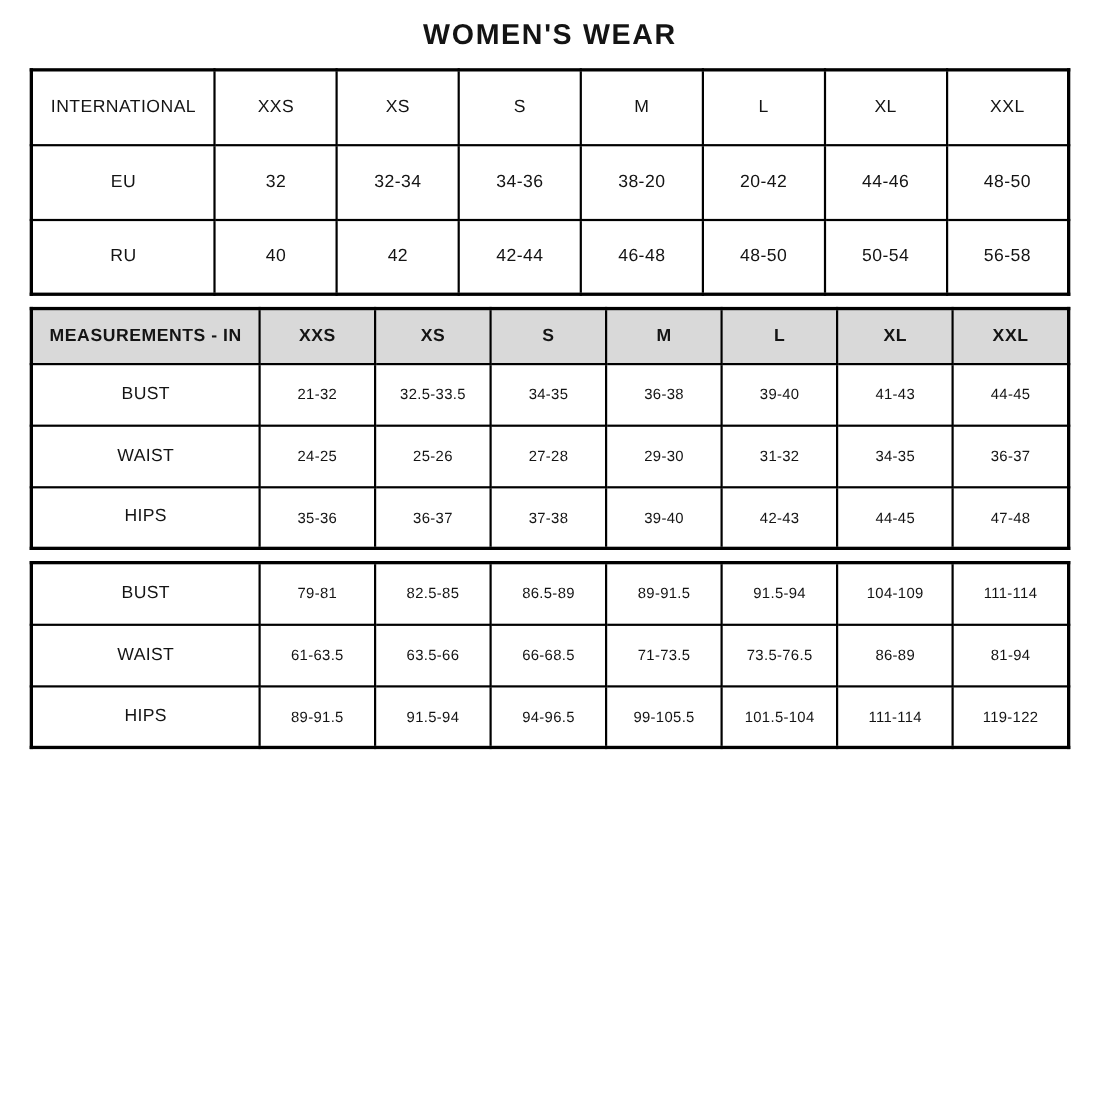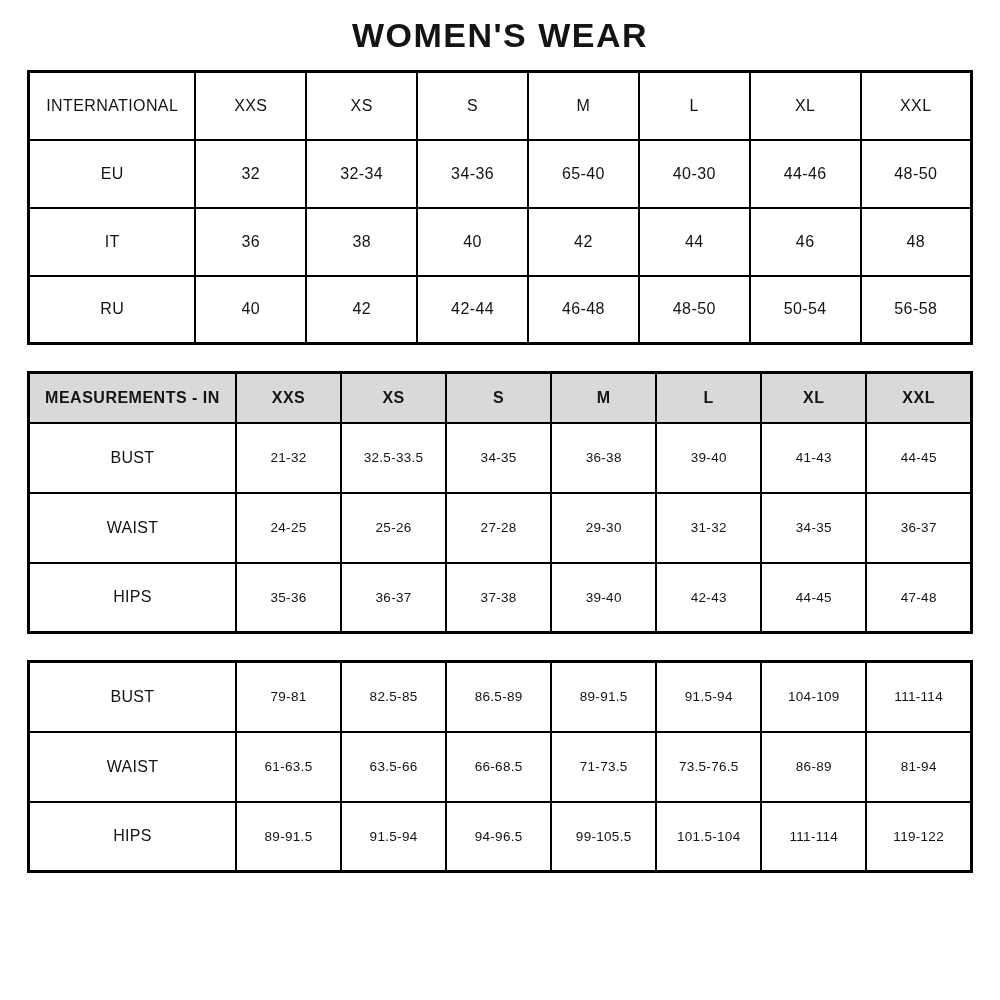--- a/index.html
+++ b/index.html
@@ -13,34 +13,34 @@
     font-family: "Liberation Sans", sans-serif;
     color: #141414;
   }
   .page {
     width: 1000px;
     height: 1000px;
     padding: 0 27px 10px 27px;
   }
   .page-title {
     text-align: center;
-    font-size: 34px;
+    font-size: 26px;
     font-weight: 700;
     letter-spacing: 1.5px;
     margin: 0;
     padding: 16px 0 15px 0;
     color: #141414;
   }
   table {
     width: 100%;
     border-collapse: collapse;
     table-layout: fixed;
     border: 3px solid #000;
   }
-  table + table { margin-top: 26px; }
+  table + table { margin-top: 10px; }
   th, td {
     border: 2px solid #000;
     text-align: center;
     vertical-align: middle;
     padding: 2px 4px;
     overflow: hidden;
     white-space: nowrap;
   }
   .gray { background: #d9d9d9; }
 
@@ -61,21 +61,21 @@
 
   
   .meas .head-row th {
     height: 50px;
     font-size: 16px;
     font-weight: 700;
     letter-spacing: 0.5px;
     background: #d9d9d9;
   }
   .meas .data-row td {
-    height: 70px;
+    height: 56px;
     font-size: 13.5px;
     font-weight: 400;
     letter-spacing: 0.3px;
   }
   .meas .data-row td.row-label {
     font-size: 16px;
   }
 </style>
 </head>
 <body>
@@ -103,34 +103,24 @@
           <td>M</td>
           <td>L</td>
           <td>XL</td>
           <td>XXL</td>
         </tr>
         <tr class="data-row">
           <td class="row-label">EU</td>
           <td>32</td>
           <td>32-34</td>
           <td>34-36</td>
-          <td>65-40</td>
-          <td>40-30</td>
+          <td>38-20</td>
+          <td>20-42</td>
           <td>44-46</td>
           <td>48-50</td>
-        </tr>
-        <tr class="data-row">
-          <td class="row-label">IT</td>
-          <td>36</td>
-          <td>38</td>
-          <td>40</td>
-          <td>42</td>
-          <td>44</td>
-          <td>46</td>
-          <td>48</td>
         </tr>
         <tr class="data-row">
           <td class="row-label">RU</td>
           <td>40</td>
           <td>42</td>
           <td>42-44</td>
           <td>46-48</td>
           <td>48-50</td>
           <td>50-54</td>
           <td>56-58</td>

